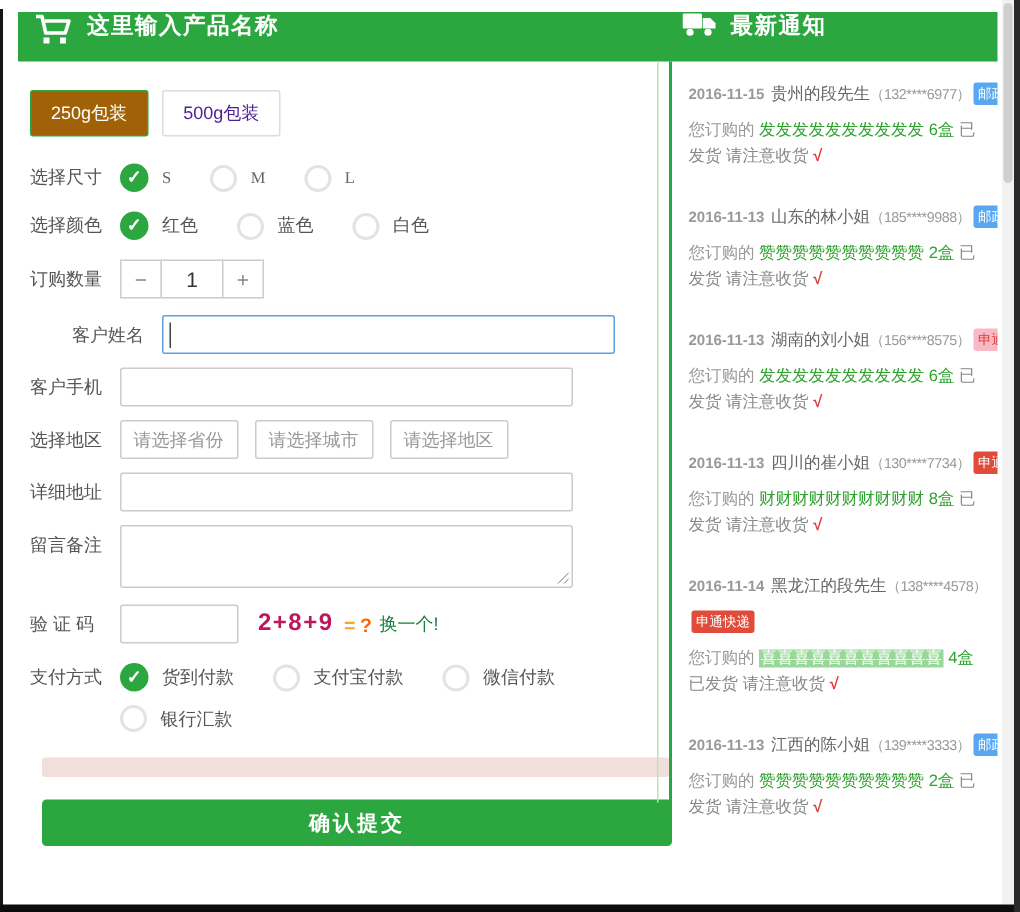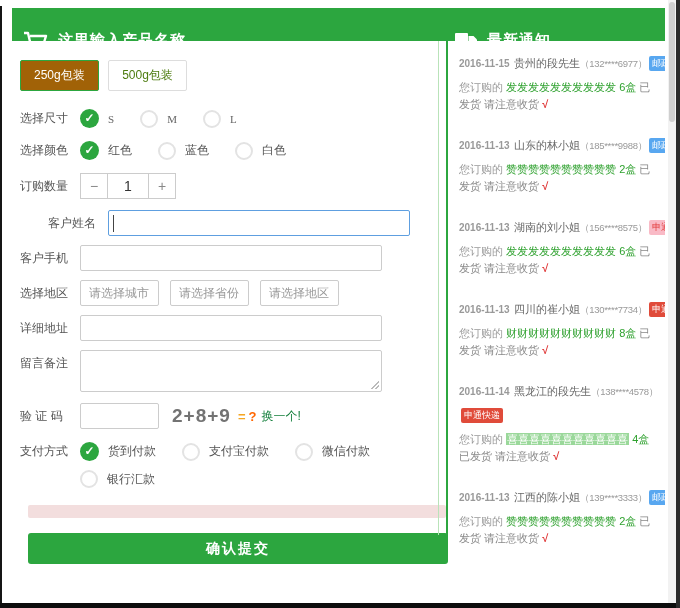--- a/index.html
+++ b/index.html
@@ -9,33 +9,33 @@
   }
   
   .edge-left{position:absolute;left:0;top:6px;width:2px;height:602px;background:#151515;}
   .edge-bottom{position:absolute;left:0;top:603px;width:680px;height:5px;background:#0d0d0d;}
   .edge-right{position:absolute;left:676px;top:0;width:4px;height:608px;background:#2a2a2a;}
   .scroll-track{position:absolute;left:668px;top:0;width:8px;height:603px;background:#f2f2f2;}
   .scroll-thumb{position:absolute;left:669px;top:2px;width:6px;height:120px;background:#cfcfcf;border-radius:3px;}
 
   
   .topbar{position:absolute;left:12px;top:8px;width:653px;height:33px;background:#2ca63f;}
-  .topbar .grp{position:absolute;top:16px;height:33px;display:flex;align-items:center;}
+  .topbar .grp{position:absolute;top:0;height:33px;display:flex;align-items:flex-start;}
   .grp-left{left:10px;}
   .grp-right{left:443px;}
   .bar-title{color:#fff;font-size:15px;font-weight:bold;margin-left:9px;letter-spacing:1px;}
 
   
   .form{position:absolute;left:12px;top:41px;width:427px;}
   .divider-light{position:absolute;left:438px;top:41px;width:1px;height:494px;background:#b9e3b9;}
   .row{margin-top:13px;display:flex;align-items:center;font-size:12px;color:#555;}
   .lbl{width:60px;flex:none;color:#555;}
   .tabs{margin-top:19px;margin-left:8px;}
   .tab{display:inline-block;padding:6px 13px;font-size:12px;border:1px solid #ddd;
-       color:#4d7c0f;margin-right:5px;border-radius:2px;background:#fff;cursor:pointer;}
+       color:#4c1d95;margin-right:5px;border-radius:2px;background:#fff;cursor:pointer;}
   .tab.active{background:#a16207;color:#fff;border-color:#2ca63f;}
   .form-inner{margin-left:8px;}
   .chk{width:19px;height:19px;border-radius:50%;background:#2ca63f;color:#fff;font-size:12px;
        font-weight:bold;text-align:center;line-height:19px;flex:none;}
   .rad{width:18px;height:18px;border-radius:50%;background:#fff;border:2px solid #e3e3e3;
        box-sizing:border-box;flex:none;}
   .opt-lbl{margin:0 26px 0 9px;color:#555;}
   .opt-lbl.sz{font-family:"Liberation Serif",serif;font-size:11px;color:#666;}
   .st{width:28px;height:26px;border:1px solid #ccc;background:#fff;box-sizing:border-box;
       text-align:center;line-height:24px;color:#888;font-size:14px;}
@@ -46,21 +46,21 @@
        box-sizing:border-box;position:relative;}
   .inp.focus{border-color:#5e9fe0;}
   .caret{position:absolute;left:4px;top:4px;width:1px;height:17px;background:#444;}
   .sel{width:79px;height:26px;border:1px solid #ccc;border-radius:2px;color:#999;font-size:12px;
        line-height:24px;padding-left:8px;margin-right:11px;box-sizing:border-box;background:#fff;}
   .ta{width:302px;height:42px;border:1px solid #ccc;border-radius:2px;box-sizing:border-box;
       background:#fff;position:relative;}
   .ta-grip{position:absolute;right:2px;bottom:2px;width:8px;height:8px;
       background:linear-gradient(135deg,transparent 50%,#bbb 50%,#bbb 60%,transparent 60%,transparent 75%,#bbb 75%,#bbb 85%,transparent 85%);}
   .cap-inp{width:79px;}
-  .cap-q{color:#737373;font-weight:bold;font-size:19px;margin-left:13px;letter-spacing:1px;}
+  .cap-q{color:#be185d;font-weight:bold;font-size:16px;margin-left:13px;letter-spacing:1px;}
   .cap-eq{color:#f5a623;font-weight:bold;font-size:13px;margin-left:7px;}
   .cap-mark{color:#f60;font-weight:bold;font-size:13px;margin-left:3px;}
   .cap-refresh{color:#15803d;margin-left:5px;font-size:12px;cursor:pointer;}
   .pay2{margin-top:9px;margin-left:60px;}
   .alertbar{margin-top:17px;margin-left:8px;width:418px;height:13px;background:#f3dede;border-radius:2px;}
   .submit{margin-top:15px;margin-left:8px;width:420px;height:31px;background:#2ca63f;color:#fff;
       font-size:14px;font-weight:bold;border:none;border-radius:3px;text-align:center;
       line-height:31px;letter-spacing:2px;cursor:pointer;font-family:"Liberation Sans",sans-serif;}
 
   
@@ -153,22 +153,22 @@
         </span>
     </div>
 
     <div class="row" style="margin-top:9px;">
       <span class="lbl">客户手机</span>
       <span class="inp"></span>
     </div>
 
     <div class="row" style="margin-top:9px;">
       <span class="lbl">选择地区</span>
+      <span class="sel">请选择省份</span>
       <span class="sel">请选择城市</span>
-      <span class="sel">请选择省份</span>
       <span class="sel">请选择地区</span>
     </div>
 
     <div class="row" style="margin-top:9px;">
       <span class="lbl">详细地址</span>
       <span class="inp"></span>
     </div>
 
     <div class="row" style="margin-top:9px;align-items:flex-start;">
       <span class="lbl" style="margin-top:5px;">留言备注</span>

